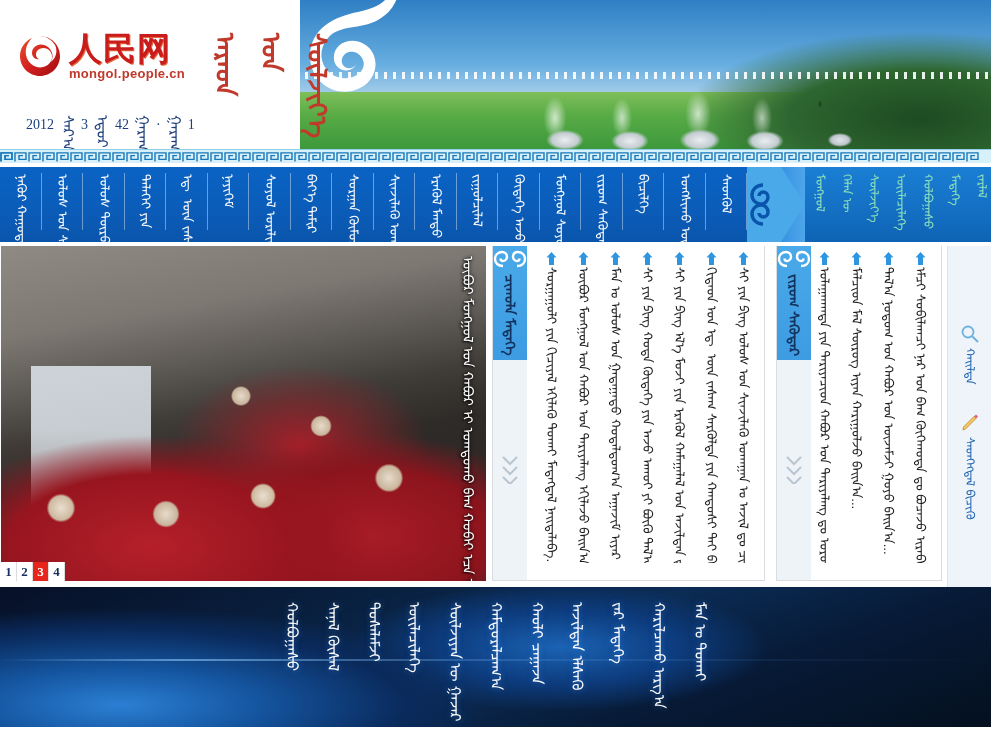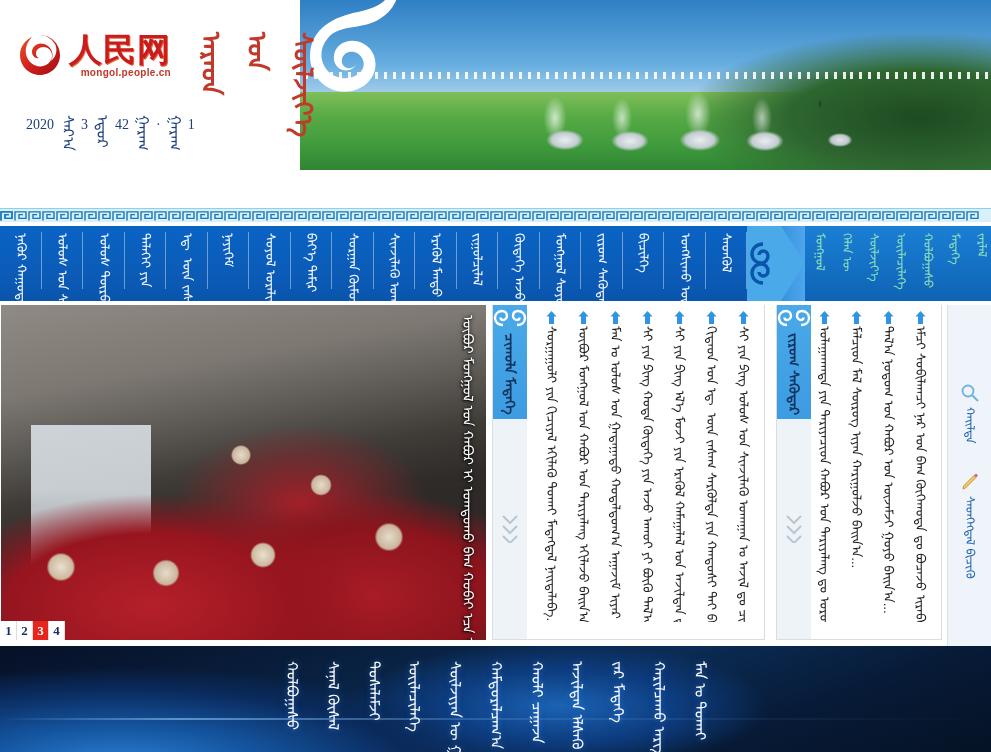--- a/index.html
+++ b/index.html
@@ -12,21 +12,21 @@
     background: #ffffff;
     font-family: "Liberation Sans", sans-serif;
   }
 
   .page { position: relative; width: 991px; height: 752px; }
 
   
   .header {
     position: relative;
     width: 991px;
-    height: 208px;
+    height: 149px;
     overflow: hidden;
     background: #ffffff;
   }
   .header-photo {
     position: absolute;
     left: 300px; top: 0;
     width: 691px; height: 170px;
     background:
       
       radial-gradient(ellipse 3px 6px at 520px 104px, rgba(25,40,20,.75) 0%, rgba(25,40,20,0) 70%),
@@ -76,21 +76,21 @@
   }
   .logo-mark { width: 44px; height: 44px; flex: none; }
   .logo-word { display: flex; flex-direction: column; line-height: 1; }
   .logo-cn {
     font-family: "DejaVu Serif", "Liberation Serif", serif;
     font-size: 33px; font-weight: bold; letter-spacing: 1px;
     color: #c91d1d;
     text-shadow: 1px 1px 0 #e8683f;
   }
   .logo-url {
-    font-size: 10px; font-weight: bold; color: #c0392b;
+    font-size: 13px; font-weight: bold; color: #c0392b;
     letter-spacing: .3px; margin-top: 2px; text-align: right;
   }
   .logo-mon {
     margin-left: 10px;
     font-size: 26px; color: #c0392b; font-weight: bold;
     writing-mode: vertical-lr; text-orientation: mixed;
     height: 46px; letter-spacing: 1px;
     transform: rotate(0deg);
   }
   .header-date {
@@ -374,21 +374,21 @@
           C38,24 40,17 37,11 C34,6 28,2 22,2 Z"></path>
       </svg>
       <div class="logo-word">
         <span class="logo-cn">人民网</span>
         <span class="logo-url">mongol.people.cn</span>
       </div>
       <span class="logo-mon">ᠠᠷᠠᠳ ᠤᠨ ᠰᠦᠯᠵᠢᠶ᠎ᠡ</span>
     </div>
 
     <div class="header-date">
-      <span>2020</span>
+      <span>2012</span>
       <span class="mon-inline">ᠰᠠᠷ᠎ᠠ</span>
       <span>3</span>
       <span class="mon-inline">ᠡᠳᠦᠷ</span>
       <span>42</span>
       <span class="mon-inline">ᠭᠠᠷᠠᠭ</span>
       <span>·</span>
       <span class="mon-inline">ᠭᠠᠷᠠᠭ</span>
       <span>1</span>
     </div>
   </div>

